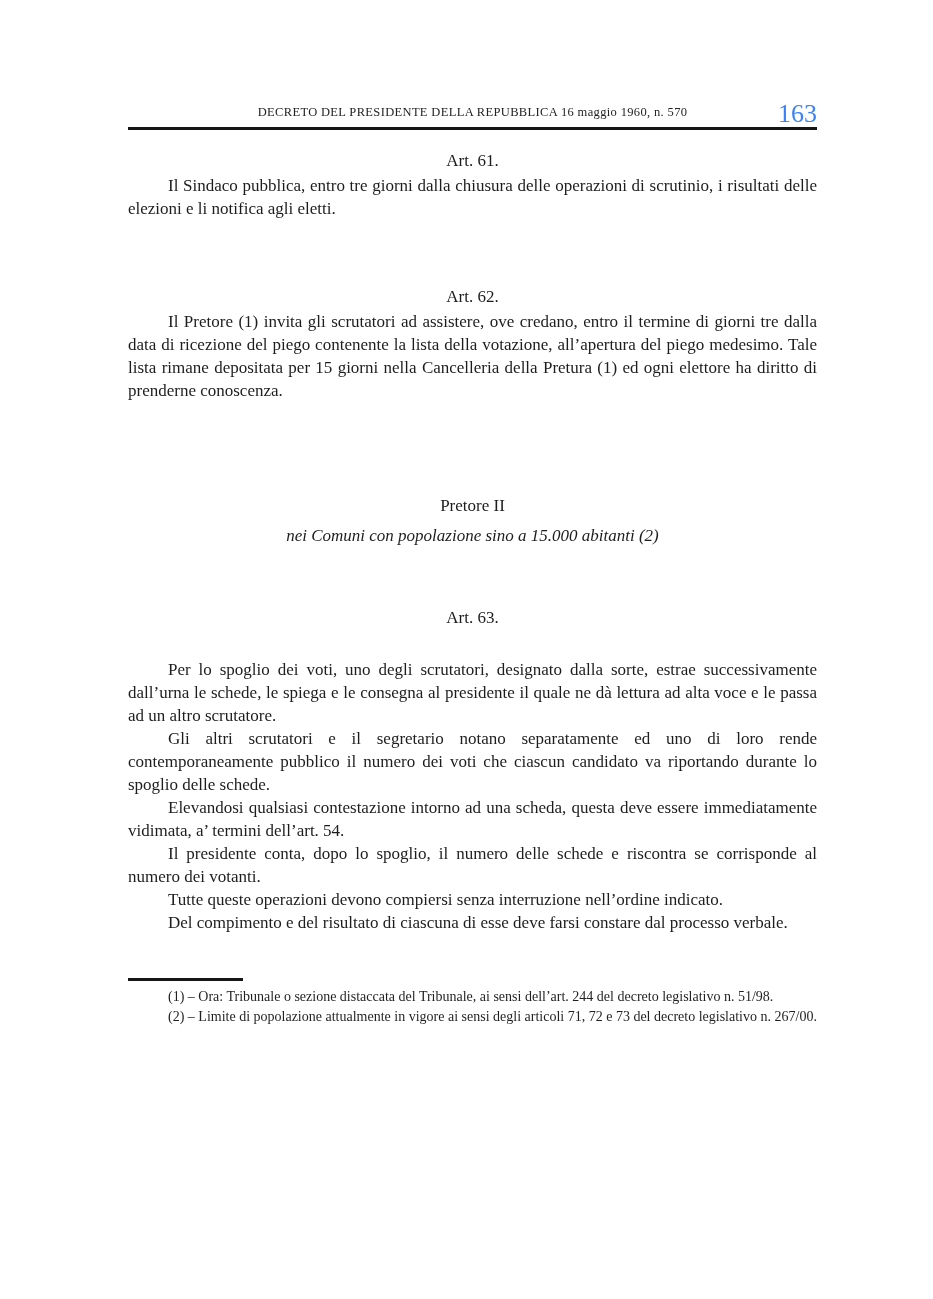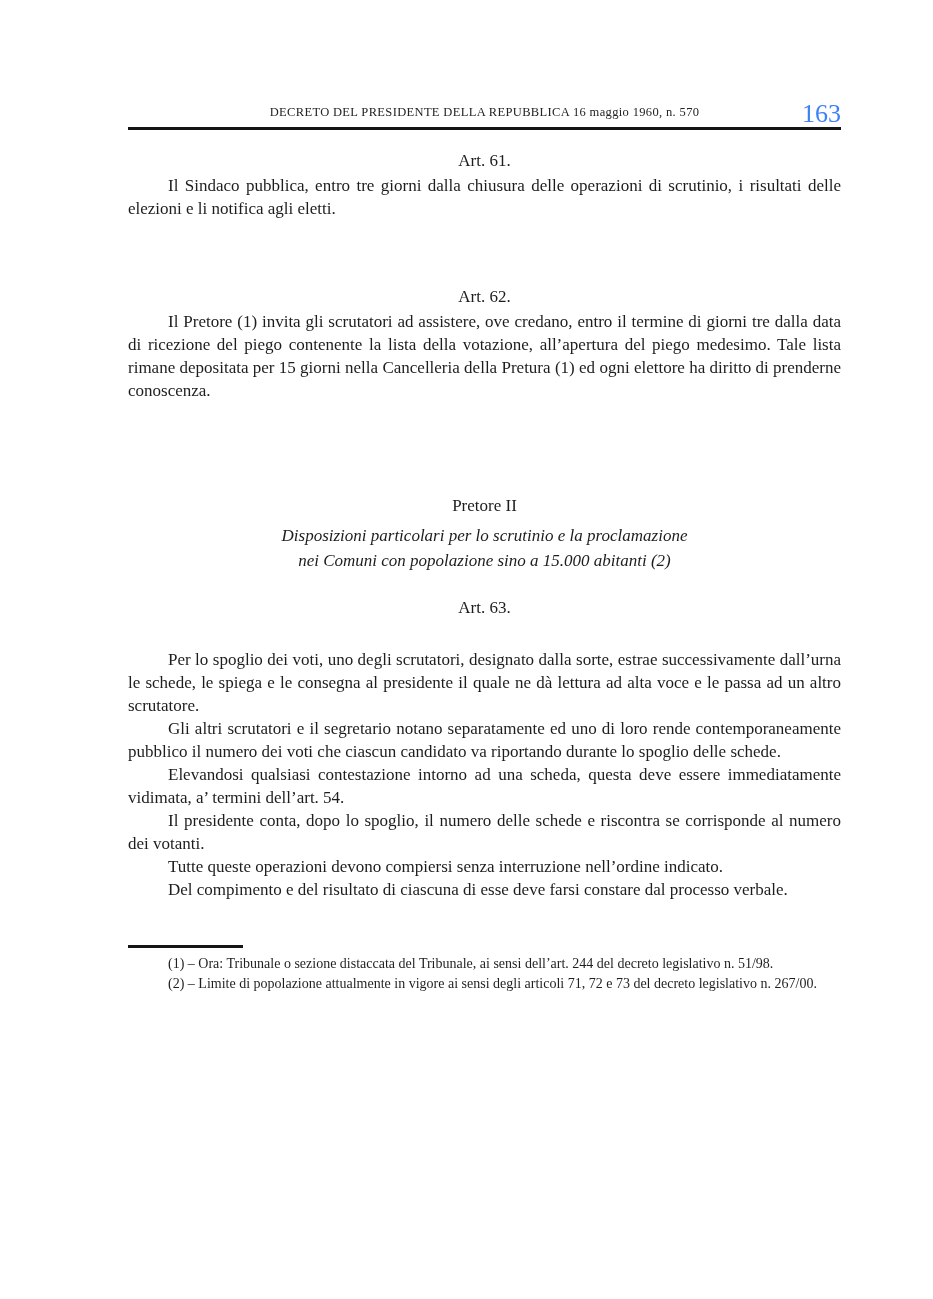--- a/index.html
+++ b/index.html
@@ -6,21 +6,21 @@
   html, body { background: #ffffff; }
   .page {
     position: relative;
     width: 933px;
     height: 1299px;
     background: #ffffff;
     color: #1e1e1e;
     font-family: "Liberation Serif", "DejaVu Serif", serif;
     overflow: hidden;
   }
-  .margins { padding-left: 128px; padding-right: 92px; }
+  .margins { padding-left: 128px; padding-right: 116px; }
 
   
   .header { position: relative; padding-top: 105px; }
   .running-title {
     text-align: center;
     font-size: 12.5px;
     line-height: 15px;
     letter-spacing: 0.35px;
     color: #232323;
   }
@@ -53,21 +53,21 @@
   .p61 { margin-top: 2px; }
   .t62 { margin-top: 65px; }
   .p62 { margin-top: 2px; }
   .sec-head { margin-top: 92px; text-align: center; }
   .sec-sub {
     margin-top: 6px;
     text-align: center;
     font-style: italic;
     line-height: 25px;
   }
-  .t63 { margin-top: 23px; font-family: Liberation Serif, serif; }
+  .t63 { margin-top: 58px; font-family: Liberation Serif, serif; }
   .p63-first { margin-top: 29px; }
   .p63 { margin-top: 0; }
 
   
   .footnotes { margin-top: 44px; font-size: 14px; line-height: 19.5px; color: #1f1f1f; }
   .fn-rule { width: 115px; height: 3px; background: #161616; margin-bottom: 6px; }
   .fn { text-indent: 40px; text-align: justify; hyphens: auto; }
 </style>
 </head>
 <body>
@@ -89,21 +89,20 @@
       </section>
 
       <section>
         <h2 class="art-title t62">Art. 62.</h2>
         <p class="body p62">Il Pretore (1) invita gli scrutatori ad assistere, ove credano, entro il termine di giorni tre dalla data di ricezione del piego contenente la lista della votazione, all’apertura del piego medesimo. Tale lista rimane depositata per 15 giorni nella Cancelleria della Pretura (1) ed ogni elettore ha diritto di prenderne conoscenza.</p>
       </section>
 
       <section>
         <h2 class="art-title sec-head">Pretore II</h2>
         <div class="sec-sub">
-          <div>Disposizioni particolari per lo scrutinio e la proclamazione</div>
           <div>nei Comuni con popolazione sino a 15.000 abitanti (2)</div>
         </div>
       </section>
 
       <section>
         <h2 class="art-title t63">Art. 63.</h2>
         <p class="body p63-first">Per lo spoglio dei voti, uno degli scrutatori, designato dalla sorte, estrae successivamente dall’urna le schede, le spiega e le consegna al presidente il quale ne dà lettura ad alta voce e le passa ad un altro scrutatore.</p>
         <p class="body p63">Gli altri scrutatori e il segretario notano separatamente ed uno di loro rende contemporaneamente pubblico il numero dei voti che ciascun candidato va riportando durante lo spoglio delle schede.</p>
         <p class="body p63">Elevandosi qualsiasi contestazione intorno ad una scheda, questa deve essere immediatamente vidimata, a’ termini dell’art. 54.</p>
         <p class="body p63">Il presidente conta, dopo lo spoglio, il numero delle schede e riscontra se corrisponde al numero dei votanti.</p>

